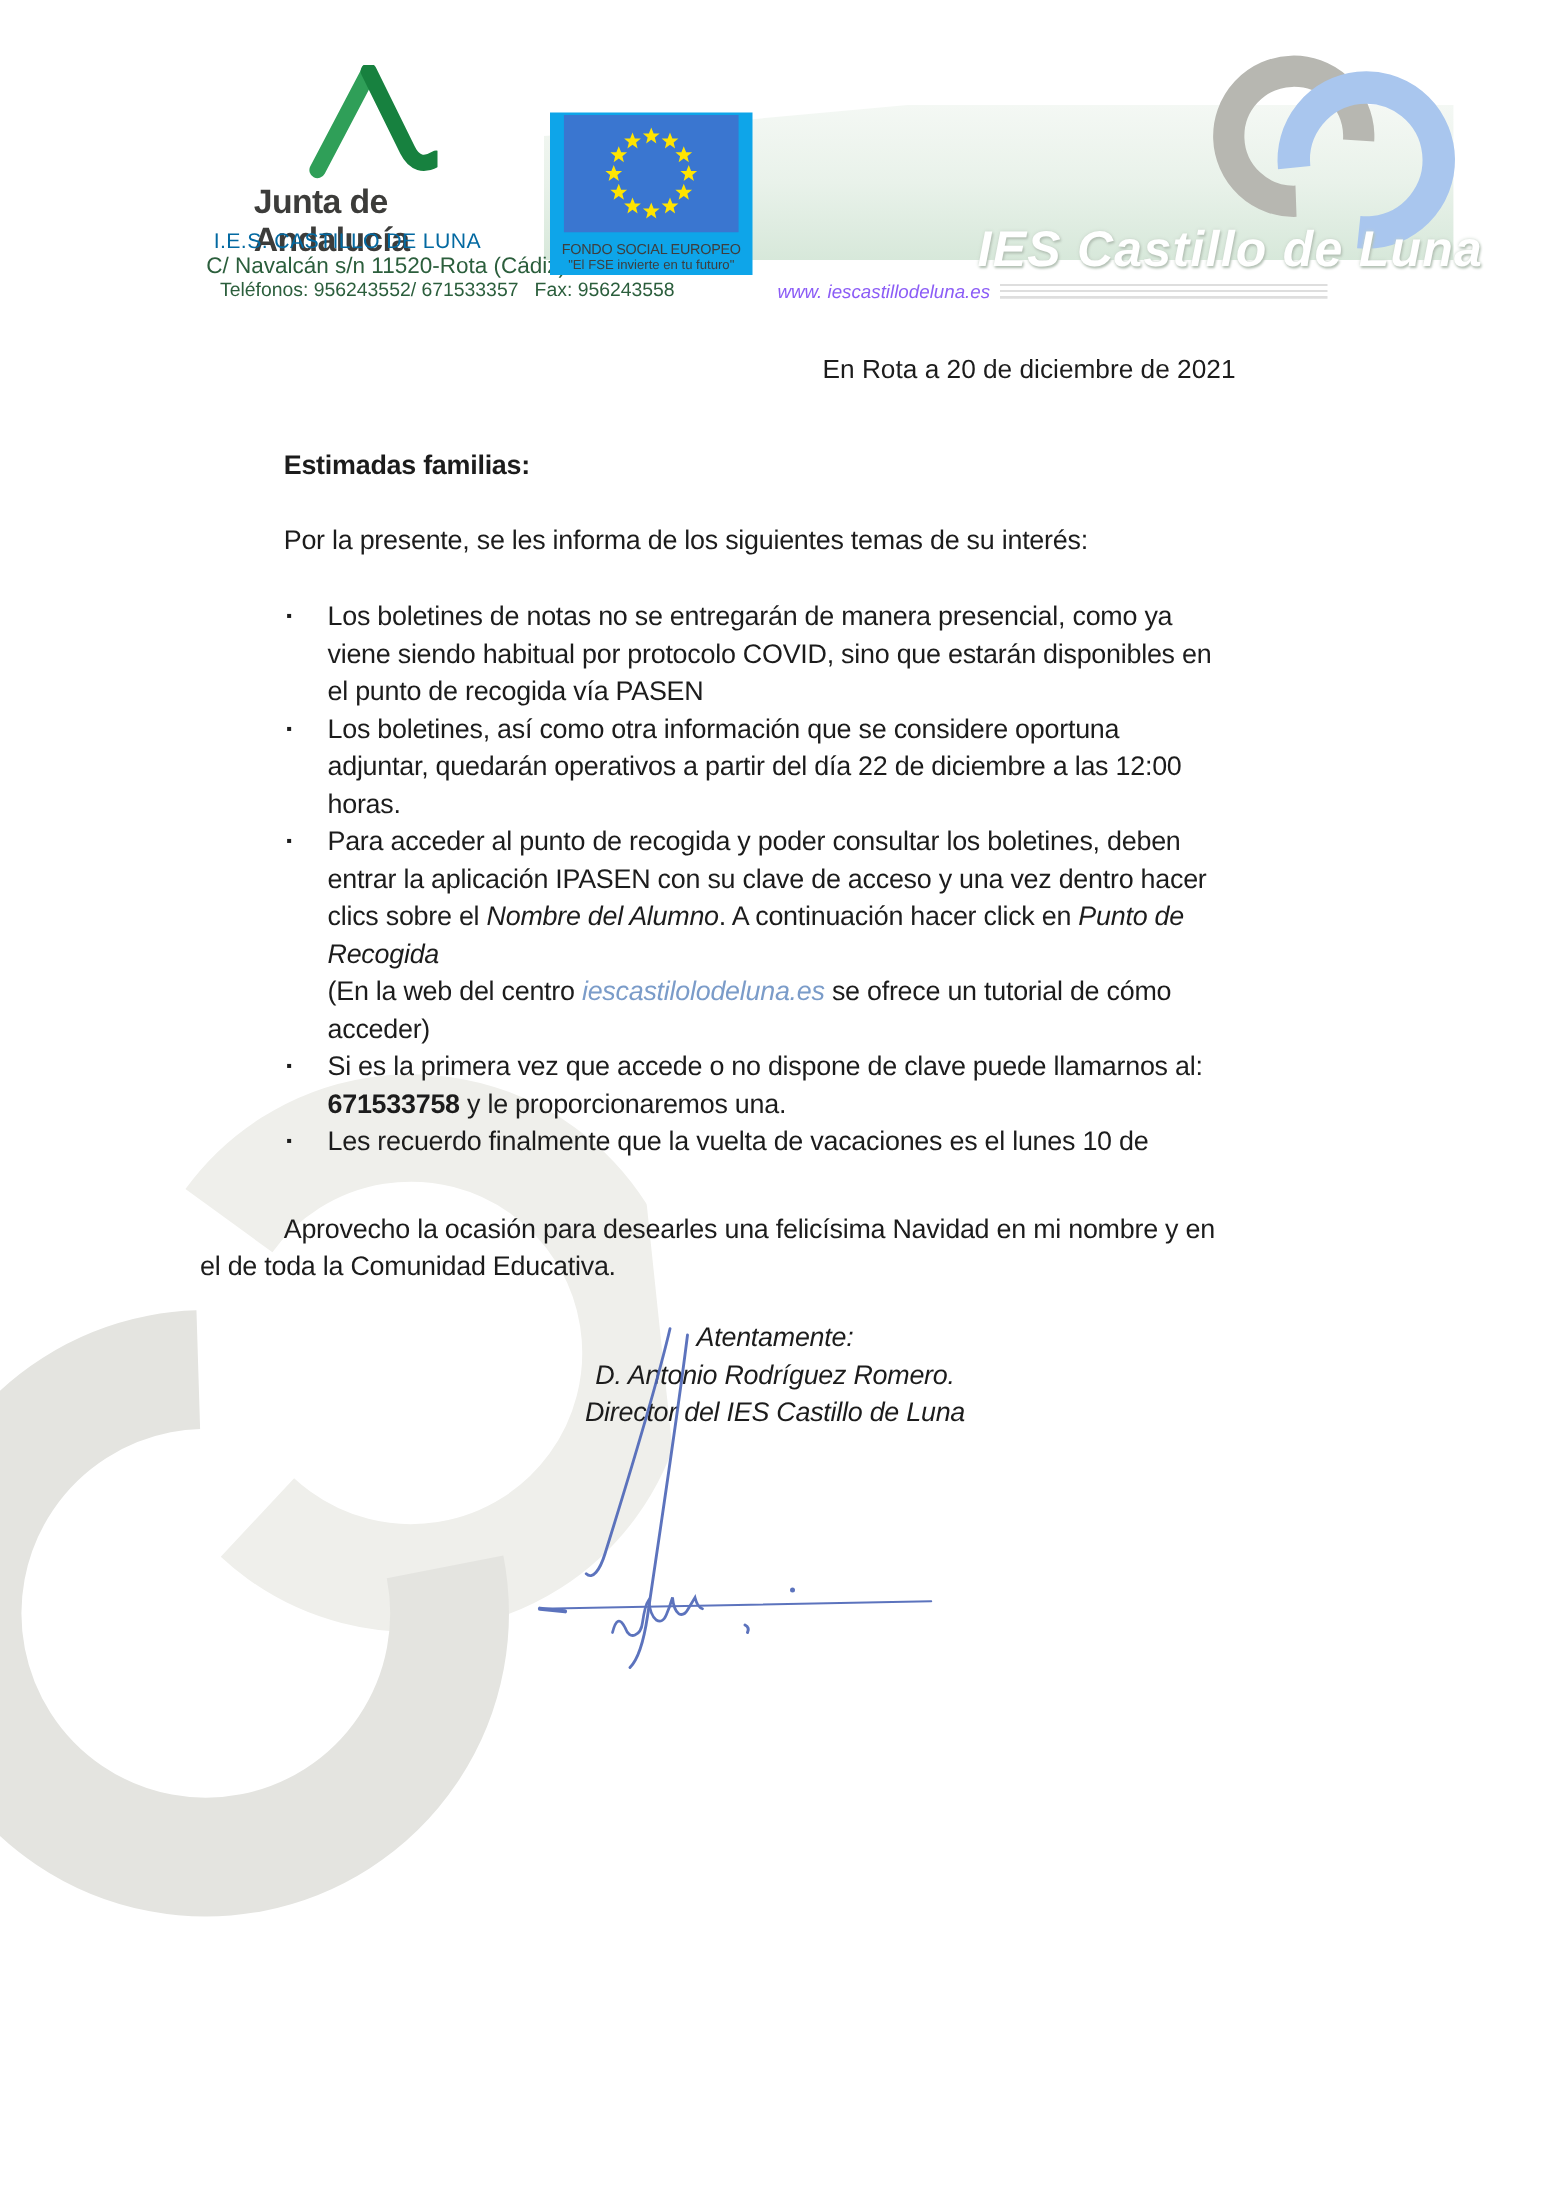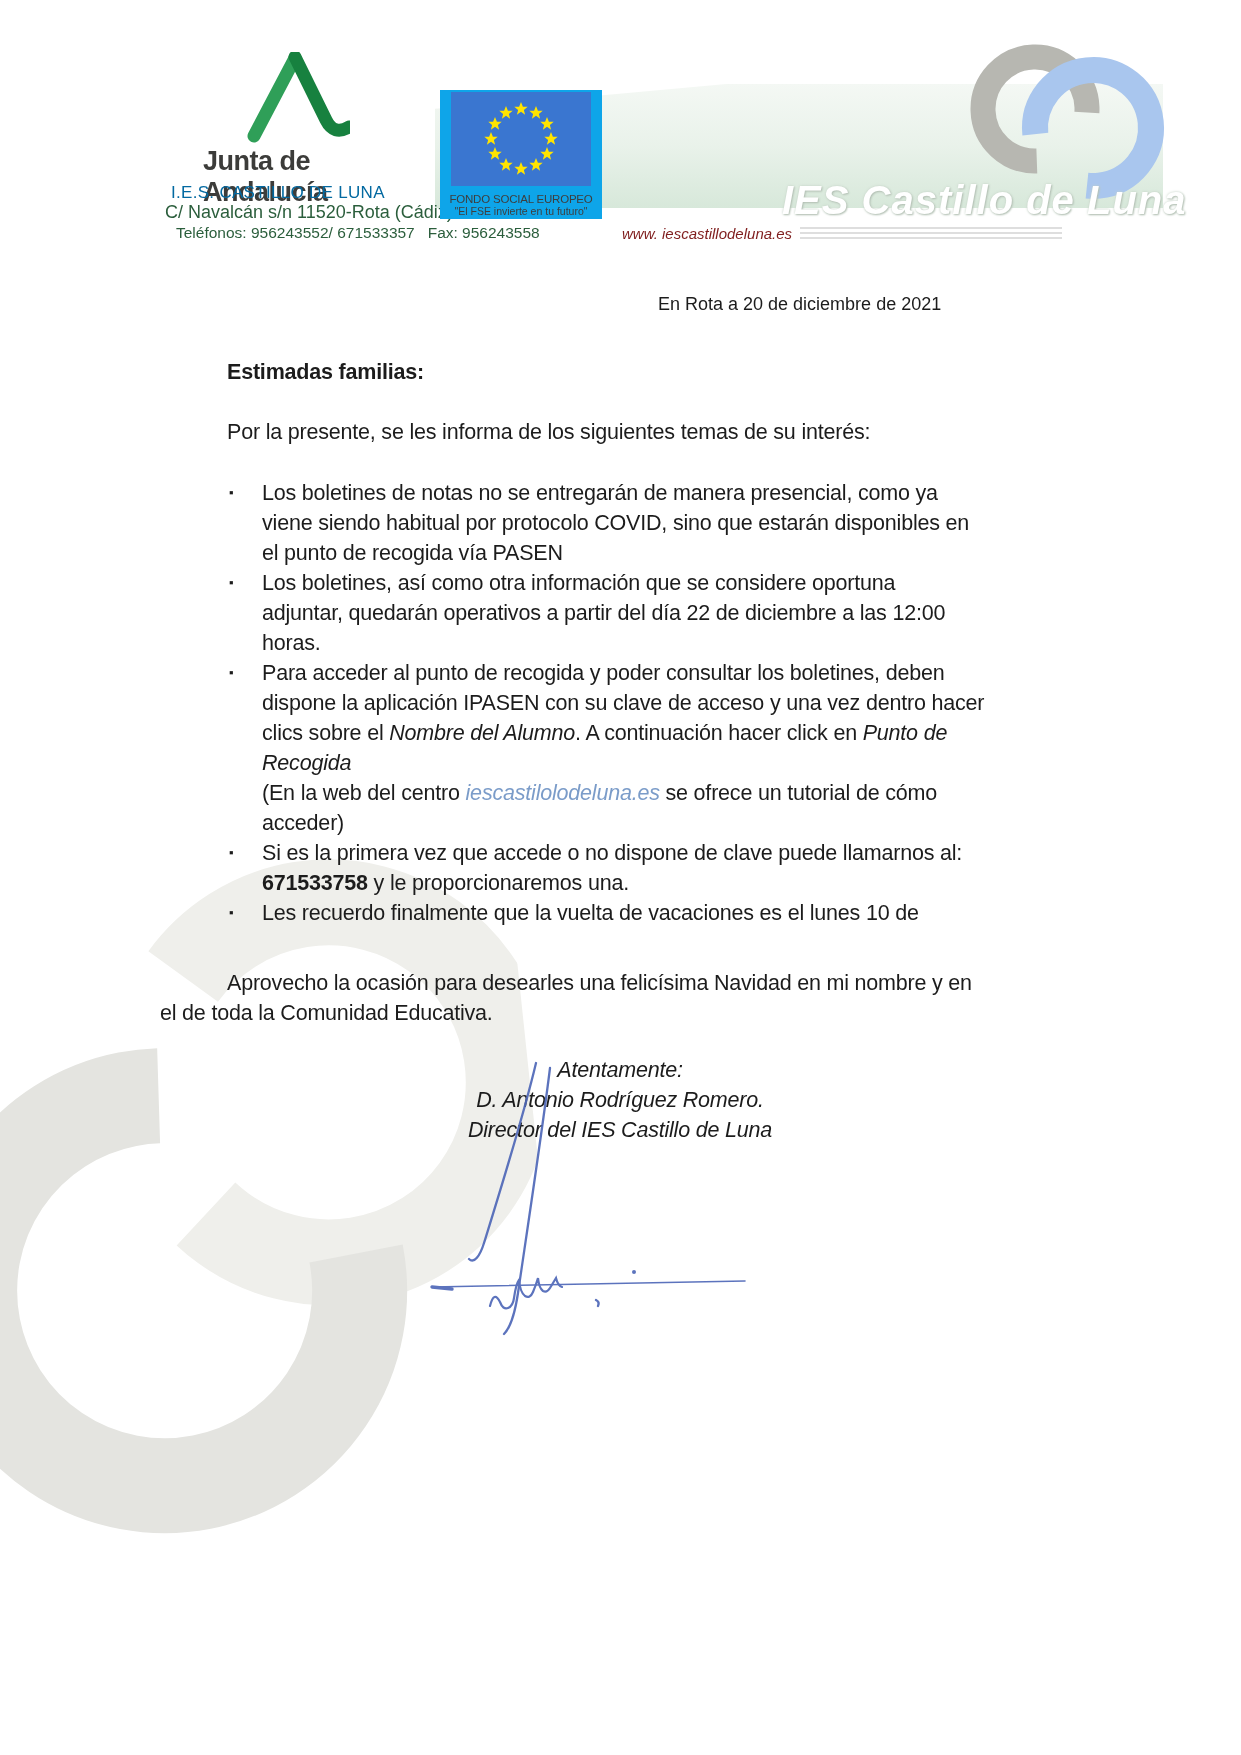--- a/index.html
+++ b/index.html
@@ -9,40 +9,40 @@
     font-family:"Liberation Sans",sans-serif;color:#1c1c1c;
   }
   
   .watermark{position:absolute;left:-55px;top:862px;z-index:0;transform:rotate(-6deg);}
   
   .junta-logo{position:absolute;left:246px;top:52px;z-index:3;}
   .junta-label{position:absolute;left:203px;top:146px;width:220px;font-size:27px;font-weight:bold;color:#3c3c3a;letter-spacing:-0.5px;z-index:3;}
   .school-name{position:absolute;left:171px;top:183px;font-size:17px;color:#0369a1;letter-spacing:0.3px;z-index:3;}
   .school-address{position:absolute;left:165px;top:202px;font-size:18px;color:#2b5e3c;z-index:3;}
   .school-phones{position:absolute;left:176px;top:224px;font-size:15.5px;color:#2b5e3c;white-space:pre;z-index:3;}
-  .website{position:absolute;left:622px;top:225px;font-size:15px;font-style:italic;color:#7f1d1d;z-index:3;}
+  .website{position:absolute;left:622px;top:225px;font-size:15px;font-style:italic;color:#8b5cf6;z-index:3;}
   .green-band{
     position:absolute;left:435px;top:84px;width:728px;height:124px;z-index:1;
     background:linear-gradient(180deg,#f4f8f4 0%,#e9f2ea 50%,#d7e8da 100%);
     clip-path:polygon(0% 20%,14% 14%,40% 0%,100% 0%,100% 100%,0% 100%);
   }
   .band-title{
     position:absolute;left:782px;top:178px;z-index:4;
     font-size:40px;font-weight:bold;font-style:italic;color:#ffffff;
     letter-spacing:1px;white-space:nowrap;
     text-shadow:1px 1px 2px #b3c0b4,0 0 3px #c8d4c9;
   }
   .cc-logo{position:absolute;left:963px;top:33px;z-index:2;}
   .eu-block{position:absolute;left:440px;top:90px;width:156px;background:#0ea5e9;padding:2px 3px;z-index:3;text-align:center;}
   .eu-caption1{font-size:11.5px;color:#3e3e3e;margin-top:3px;letter-spacing:-0.2px;white-space:nowrap;}
   .eu-caption2{font-size:10.5px;color:#3e3e3e;white-space:nowrap;}
   .rule-lines{position:absolute;left:800px;top:227px;width:262px;height:12px;z-index:2;
     background:repeating-linear-gradient(180deg,#dedede 0 2px,rgba(0,0,0,0) 2px 5px);}
   
-  .date-line{position:absolute;left:658px;top:294px;font-size:18px;white-space:nowrap;z-index:2;}
+  .date-line{position:absolute;left:658px;top:284px;font-size:21px;white-space:nowrap;z-index:2;}
   .content{position:absolute;left:160px;top:357px;width:922px;font-size:21.5px;line-height:30px;letter-spacing:-0.2px;z-index:2;}
   .greeting{margin-left:67px;font-weight:bold;}
   .intro{margin-left:67px;margin-top:30px;}
   .blist{margin-top:31px;}
   .bullet{display:flex;}
   .marker{width:33px;padding-left:69px;font-size:13px;line-height:30px;color:#1c1c1c;flex:none;}
   .bl{flex:1;}
   .line{height:30px;white-space:nowrap;}
   .it{font-style:italic;}
   .link{font-style:italic;color:#7b9cc9;text-decoration:none;}
@@ -125,21 +125,21 @@
           <div class="line"><span>Los boletines, así como otra información que se considere oportuna</span></div>
           <div class="line"><span>adjuntar, quedarán operativos a partir del día 22 de diciembre a las 12:00</span></div>
           <div class="line"><span>horas.</span></div>
         </div>
       </div>
 
       <div class="bullet">
         <span class="marker">▪</span>
         <div class="bl">
           <div class="line"><span>Para acceder al punto de recogida y poder consultar los boletines, deben</span></div>
-          <div class="line"><span>dispone la aplicación IPASEN con su clave de acceso y una vez dentro hacer</span></div>
+          <div class="line"><span>entrar la aplicación IPASEN con su clave de acceso y una vez dentro hacer</span></div>
           <div class="line"><span>clics sobre el </span><i class="it">Nombre del Alumno</i><span>. A continuación hacer click en </span><i class="it">Punto de</i></div>
           <div class="line"><i class="it">Recogida</i></div>
           <div class="line"><span>(En la web del centro </span><a class="link">iescastilolodeluna.es</a><span> se ofrece un tutorial de cómo</span></div>
           <div class="line"><span>acceder)</span></div>
         </div>
       </div>
 
       <div class="bullet">
         <span class="marker">▪</span>
         <div class="bl">

